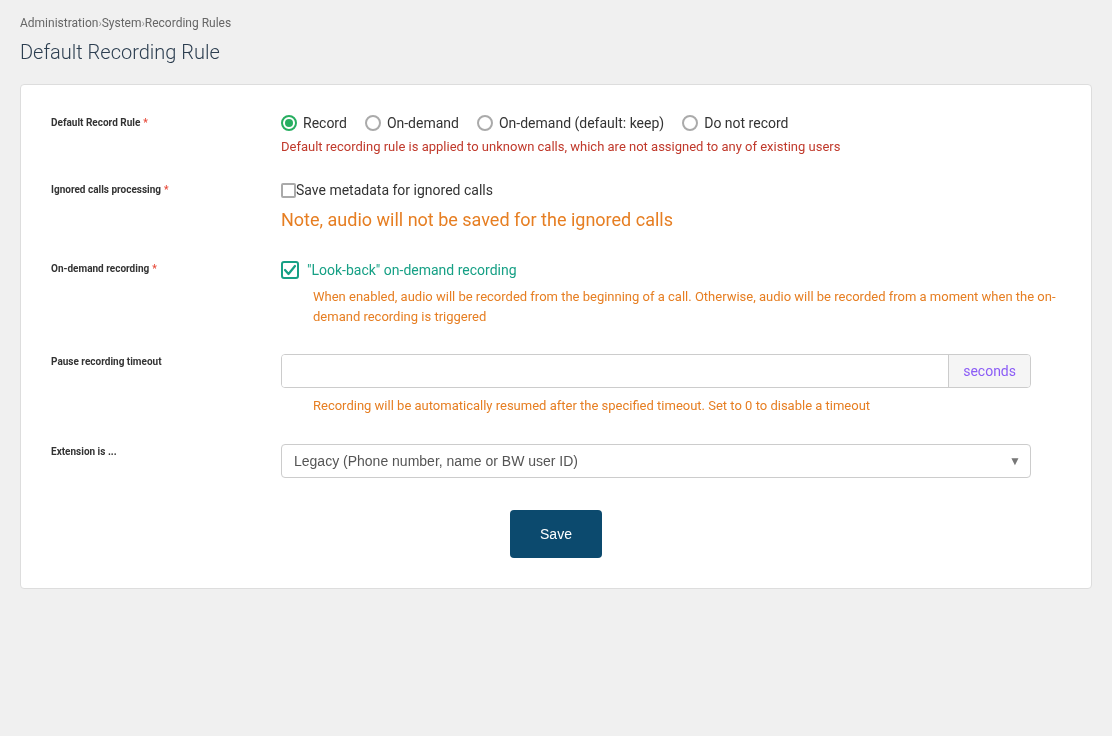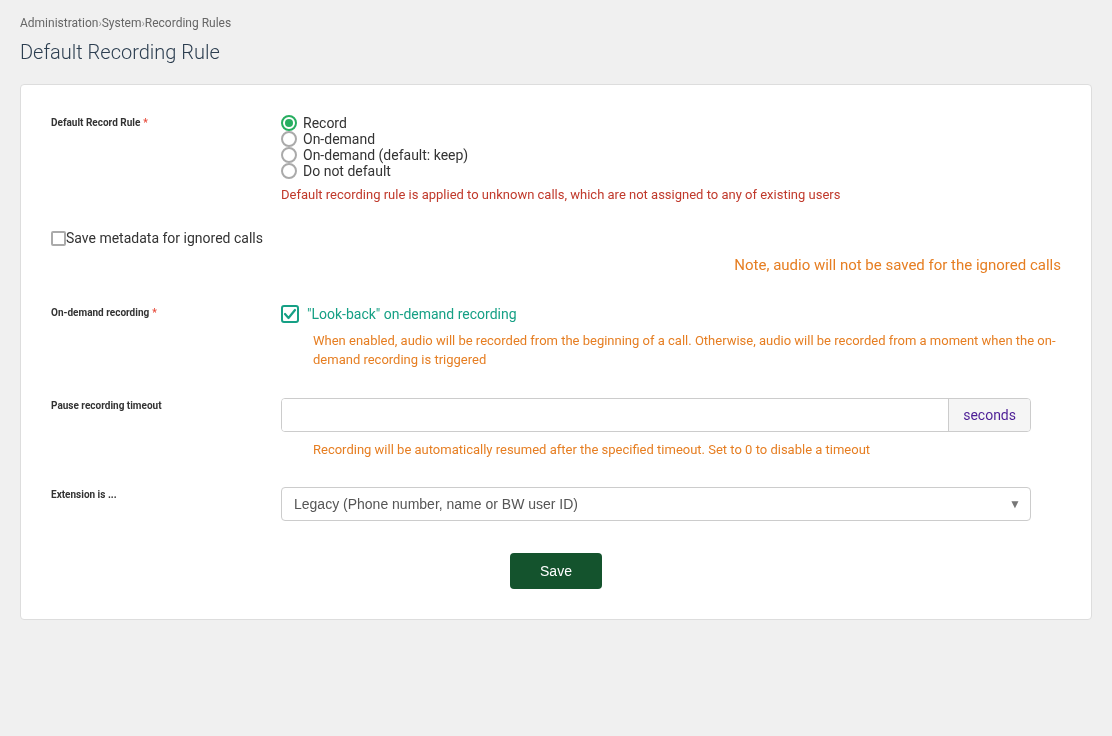--- a/index.html
+++ b/index.html
@@ -54,24 +54,24 @@
     .required {
       color: #e74c3c;
       margin-left: 3px;
     }
     .form-content {
       flex: 1;
     }
     
     .radio-group {
       display: flex;
-      align-items: flex-start;
+      align-items: flex-end;
+      gap: 18px;
       flex-wrap: wrap;
       margin-bottom: 8px;
-      flex-direction: column;
     }
     .radio-option {
       display: flex;
       align-items: center;
       gap: 6px;
       cursor: pointer;
     }
     .radio-option input[type="radio"] {
       appearance: none;
       -webkit-appearance: none;
@@ -173,21 +173,21 @@
       outline: none;
       padding: 8px 12px;
       font-size: 14px;
       color: #333;
     }
     .input-addon {
       background: #f5f5f5;
       border-left: 1px solid #ccc;
       padding: 8px 14px;
       font-size: 14px;
-      color: #4c1d95;
+      color: #8b5cf6;
       display: flex;
       align-items: center;
       white-space: nowrap;
     }
     
     .select-wrapper {
       position: relative;
       max-width: 750px;
       border-radius: 17px;
     }
@@ -208,40 +208,39 @@
       position: absolute;
       right: 10px;
       top: 50%;
       transform: translateY(-50%);
       pointer-events: none;
       color: #777;
       font-size: 12px;
     }
     
     .btn-save {
-      background: #14532d;
+      background: #0c4a6e;
       color: #fff;
       border: none;
       border-radius: 4px;
-      padding: 10px 30px;
+      padding: 16px 30px;
       font-size: 14px;
       font-weight: 500;
       cursor: pointer;
       margin-top: 4px;
     }
     .save-row {
       display: flex;
       justify-content: center;
       margin-top: 10px;
     }
     .note-text {
-      font-size: 15px;
+      font-size: 18px;
       color: #e67e22;
       line-height: 1.5;
-      text-align: right;
     }
   </style>
 </head>
 <body>
 
 <div class="breadcrumb">
   <a>Administration</a>
   <span class="sep">›</span>
   <a>System</a>
   <span class="sep">›</span>
@@ -265,28 +264,31 @@
         <label class="radio-option">
           <input type="radio" name="record_rule" style="">
           <span class="radio-label">On-demand</span>
         </label>
         <label class="radio-option">
           <input type="radio" name="record_rule" style="">
           <span class="radio-label">On-demand (default: keep)</span>
         </label>
         <label class="radio-option">
           <input type="radio" name="record_rule" style="">
-          <span class="radio-label">Do not default</span>
+          <span class="radio-label">Do not record</span>
         </label>
       </div>
       <div class="hint-text">Default recording rule is applied to unknown calls, which are not assigned to any of existing users</div>
     </div>
   </div>
 
   <div class="form-row">
+    <div class="form-label">
+      <span>Ignored calls processing</span><span class="required">*</span>
+    </div>
     <div class="form-content">
       <label class="checkbox-option">
         <input type="checkbox" style="">
         <span class="checkbox-label">Save metadata for ignored calls</span>
       </label>
       <div class="note-text">Note, audio will not be saved for the ignored calls</div>
     </div>
   </div>
 
   <div class="form-row">

